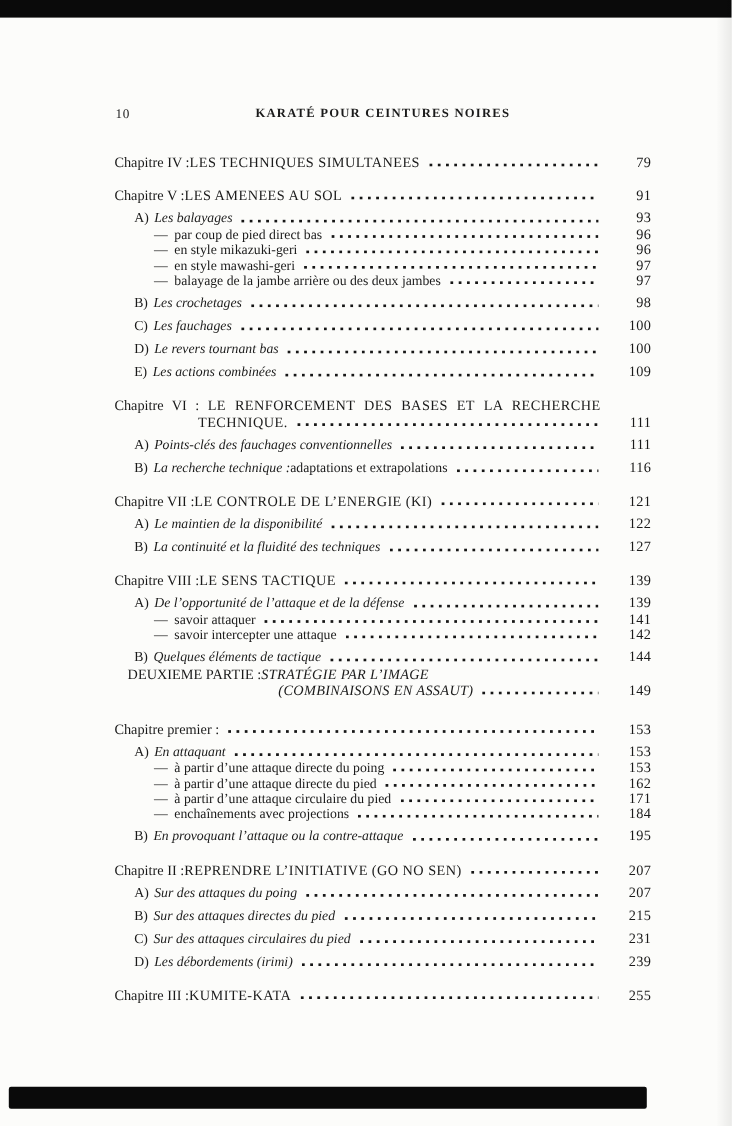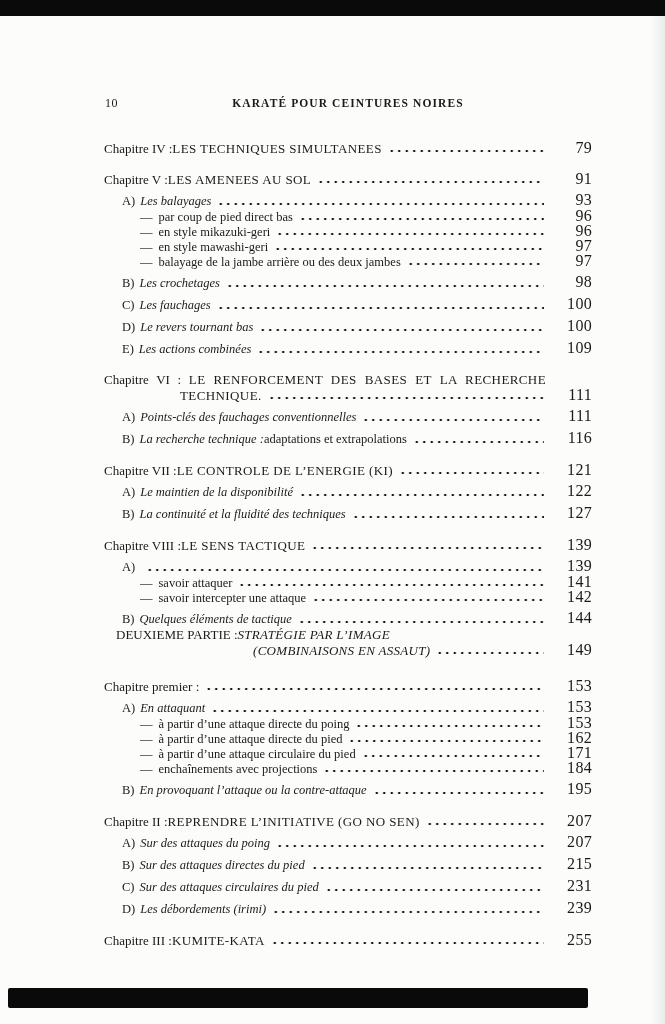--- a/index.html
+++ b/index.html
@@ -57,21 +57,21 @@
   .line2-chapter { padding-left:76px; }
   .line2-part { padding-left:137px; }
   .dots {
     flex:1 1 auto; align-self:stretch; margin-left:6px; margin-right:2px;
     background-image:radial-gradient(circle, #161616 1.2px, rgba(0,0,0,0) 1.55px);
     background-size:7.5px 4px; background-repeat:repeat-x;
     background-position:left calc(100% - 3px);
     min-width:10px;
   }
   .pg {
-    flex:0 0 46px; width:46px; text-align:right; font-size:16px;
+    flex:0 0 46px; width:46px; text-align:right; font-size:13px;
     white-space:nowrap; letter-spacing:.3px;
   }
 </style>
 </head>
 <body>
 
 <div class="sheet">
   <div class="scan-bar-top"></div>
 
   <div class="content">
@@ -222,20 +222,21 @@
           <div class="line">
             <span class="label">Chapitre VIII : </span>
             <span class="caps">LE SENS TACTIQUE</span>
             <span class="dots"></span>
             <span class="pg">139</span>
           </div>
         </div>
         <div class="toc-row row-section">
           <div class="line">
             <span class="prefix">A)</span>
+            <span class="it">De l’opportunité de l’attaque et de la défense</span>
             <span class="dots"></span>
             <span class="pg">139</span>
           </div>
         </div>
         <div class="toc-row row-sub">
           <div class="line">
             <span class="dash">—</span>
             <span>savoir attaquer</span>
             <span class="dots"></span>
             <span class="pg">141</span>

